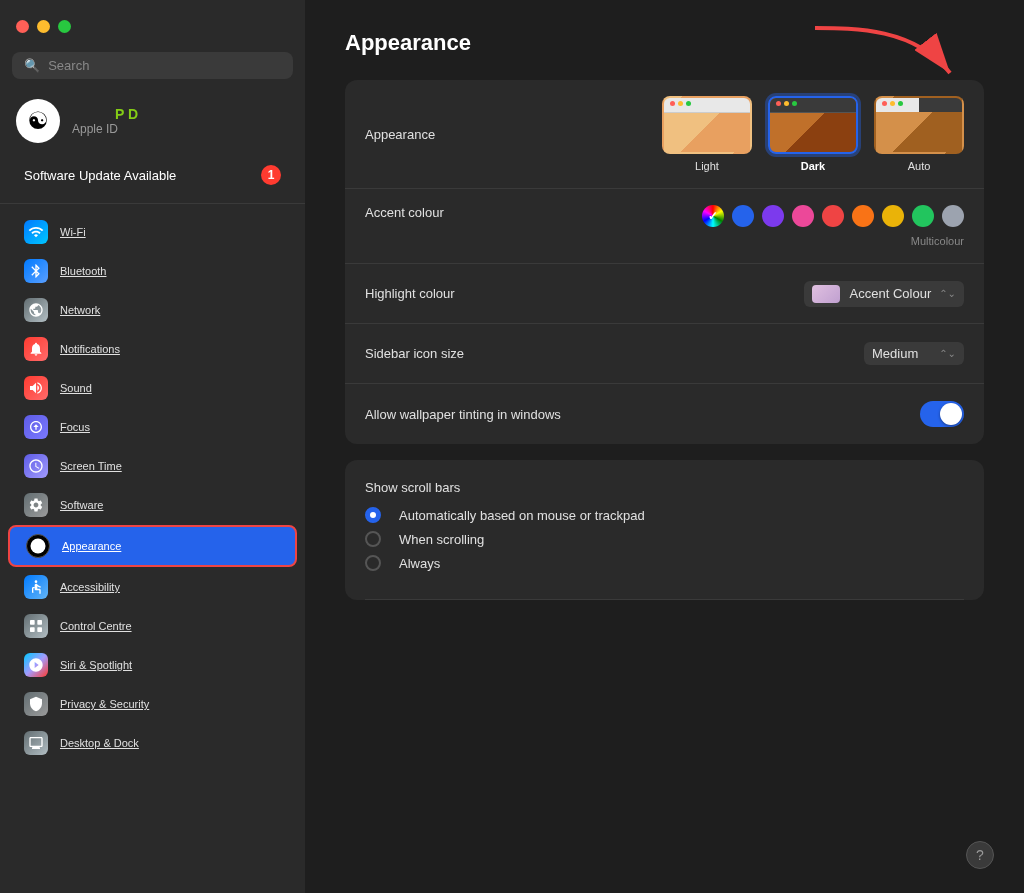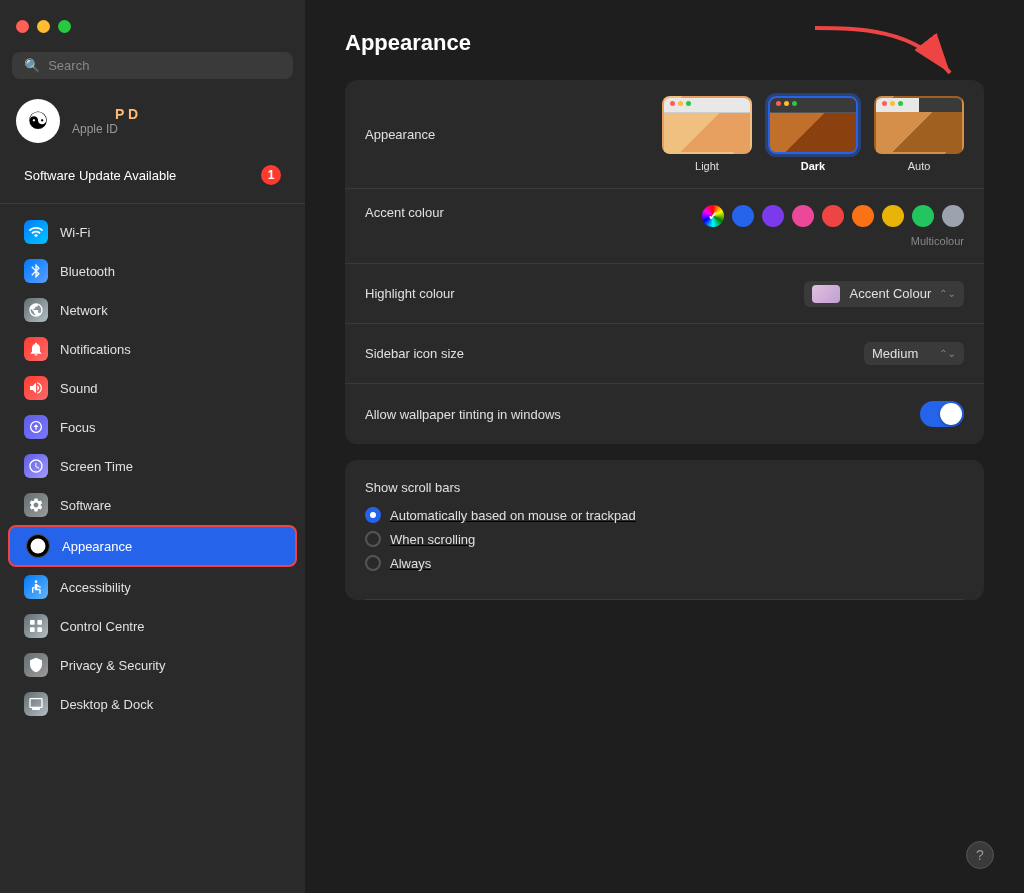--- a/index.html
+++ b/index.html
@@ -85,21 +85,21 @@
       border-radius: 50%;
       background: #fff;
       display: flex;
       align-items: center;
       justify-content: center;
       font-size: 24px;
       flex-shrink: 0;
     }
 
     .user-info {}
-    .user-name { color: #fdba74; font-size: 14px; font-weight: 600; padding-left: 43px; }
+    .user-name { color: #84cc16; font-size: 14px; font-weight: 600; padding-left: 43px; }
     .user-subtitle { color: #999; font-size: 12px; }
 
     .update-banner {
       margin: 6px 12px;
       padding: 8px 12px;
       display: flex;
       align-items: center;
       justify-content: space-between;
       cursor: pointer;
     }
@@ -151,21 +151,22 @@
       border-radius: 6px;
       display: flex;
       align-items: center;
       justify-content: center;
       font-size: 15px;
       flex-shrink: 0;
     }
 
     .sidebar-item-label {
       color: #e0e0e0;
-      font-size: 13px;
+      font-size: 11px;
+      text-decoration: underline;
     }
 
     .sidebar-item.active .sidebar-item-label {
       color: #fff;
       font-weight: 500;
     }
 
     
     .icon-wifi { background: linear-gradient(135deg, #007aff, #00c7ff); }
     .icon-bluetooth { background: linear-gradient(135deg, #007aff, #5a9fff); }
@@ -433,24 +434,23 @@
 
     .radio-section-title {
       color: #e0e0e0;
       font-size: 13px;
       margin-bottom: 12px;
     }
 
     .radio-option {
       display: flex;
       align-items: center;
-      gap: 9px;
+      gap: 18px;
       margin-bottom: 8px;
       cursor: pointer;
-      text-decoration: underline;
     }
 
     .radio-circle {
       width: 16px;
       height: 16px;
       border-radius: 50%;
       border: 2px solid #555;
       background: #2a2a2a;
       flex-shrink: 0;
       position: relative;
@@ -645,20 +645,28 @@
         <svg width="16" height="16" viewBox="0 0 24 24" fill="white">
             <rect x="3" y="3" width="7" height="7" rx="1"></rect>
             <rect x="14" y="3" width="7" height="7" rx="1"></rect>
             <rect x="3" y="14" width="7" height="7" rx="1"></rect>
             <rect x="14" y="14" width="7" height="7" rx="1"></rect>
           </svg>
       </div>
       <span class="sidebar-item-label">Control Centre</span>
     </div>
 
+    <div class="sidebar-item">
+      <div class="sidebar-item-icon icon-siri">
+        <svg width="16" height="16" viewBox="0 0 24 24" fill="white">
+            <path d="M12 2C6.48 2 2 6.48 2 12s4.48 10 10 10 10-4.48 10-10S17.52 2 12 2zm-2 14.5v-9l6 4.5-6 4.5z"></path>
+          </svg>
+      </div>
+      <span class="sidebar-item-label">Siri &amp; Spotlight</span>
+    </div>
 
     <div class="sidebar-item">
       <div class="sidebar-item-icon icon-privacy">
         <svg width="16" height="16" viewBox="0 0 24 24" fill="white">
             <path d="M12 1L3 5v6c0 5.55 3.84 10.74 9 12 5.16-1.26 9-6.45 9-12V5l-9-4z"></path>
           </svg>
       </div>
       <span class="sidebar-item-label">Privacy &amp; Security</span>
     </div>
 

